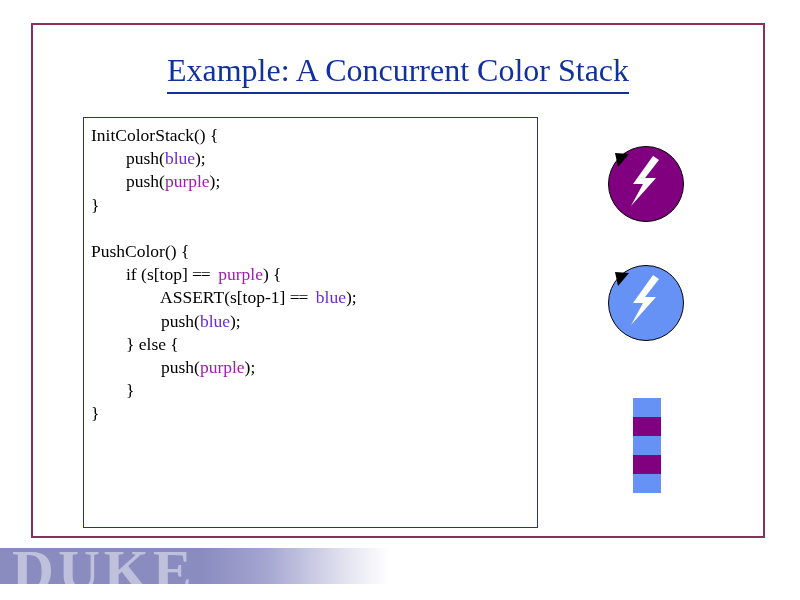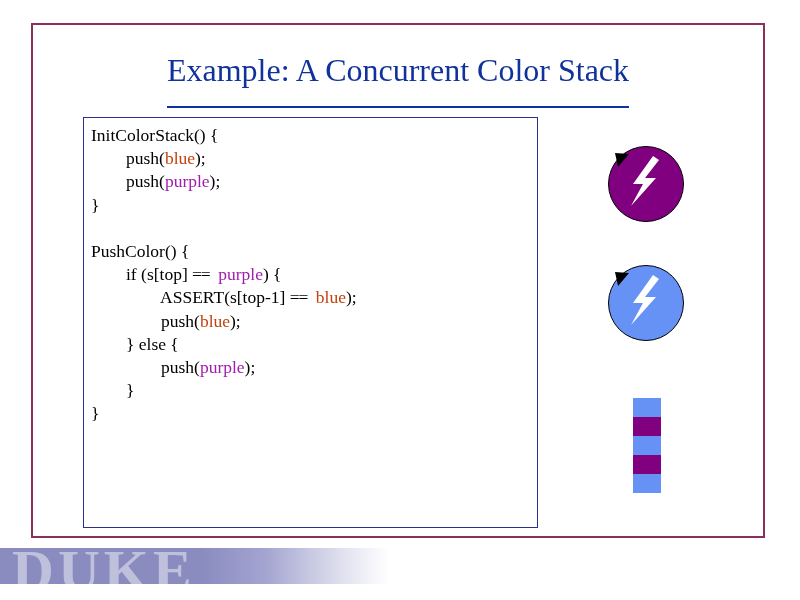--- a/index.html
+++ b/index.html
@@ -36,21 +36,21 @@
     text-align: center;
     font-family: "Liberation Serif", serif;
     font-size: 32px;
     font-weight: normal;
     color: #11329c;
     letter-spacing: 0px;
     white-space: nowrap;
   }
   #slide-title .tx {
     border-bottom: 2px solid #11329c;
-    padding-bottom: 17px;
+    padding-bottom: 3px;
     display: inline-block;
   }
 
   
   #code-box {
     position: absolute;
     left: 83px;
     top: 117px;
     width: 455px;
     height: 411px;
@@ -61,21 +61,21 @@
   }
   .code-line {
     font-family: "Liberation Serif", serif;
     font-size: 17.5px;
     line-height: 23.2px;
     color: #000000;
     white-space: pre;
     height: 23.2px;
   }
   .code-line.blank { }
-  .kw-blue   { color: #c2410c; }
+  .kw-blue   { color: #6d28d9; }
   .kw-purple { color: #a21caf; font-family: Liberation Serif, serif; }
   .eq { letter-spacing: -1.2px; }
 
   
   .thread-circle {
     position: absolute;
     width: 76px;
     height: 76px;
     border-radius: 50%;
     border: 1px solid #000000;

